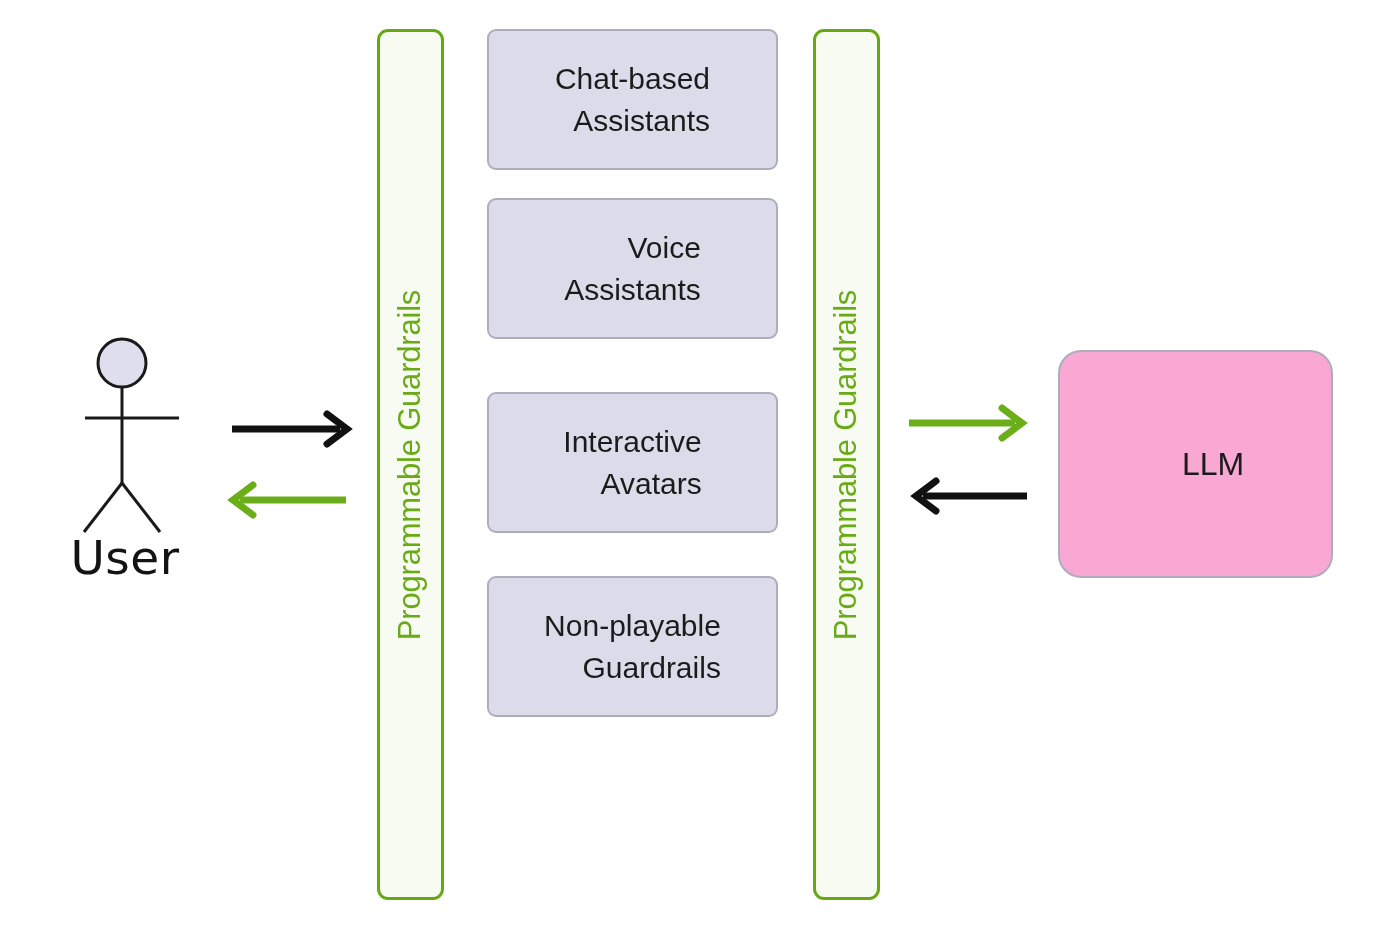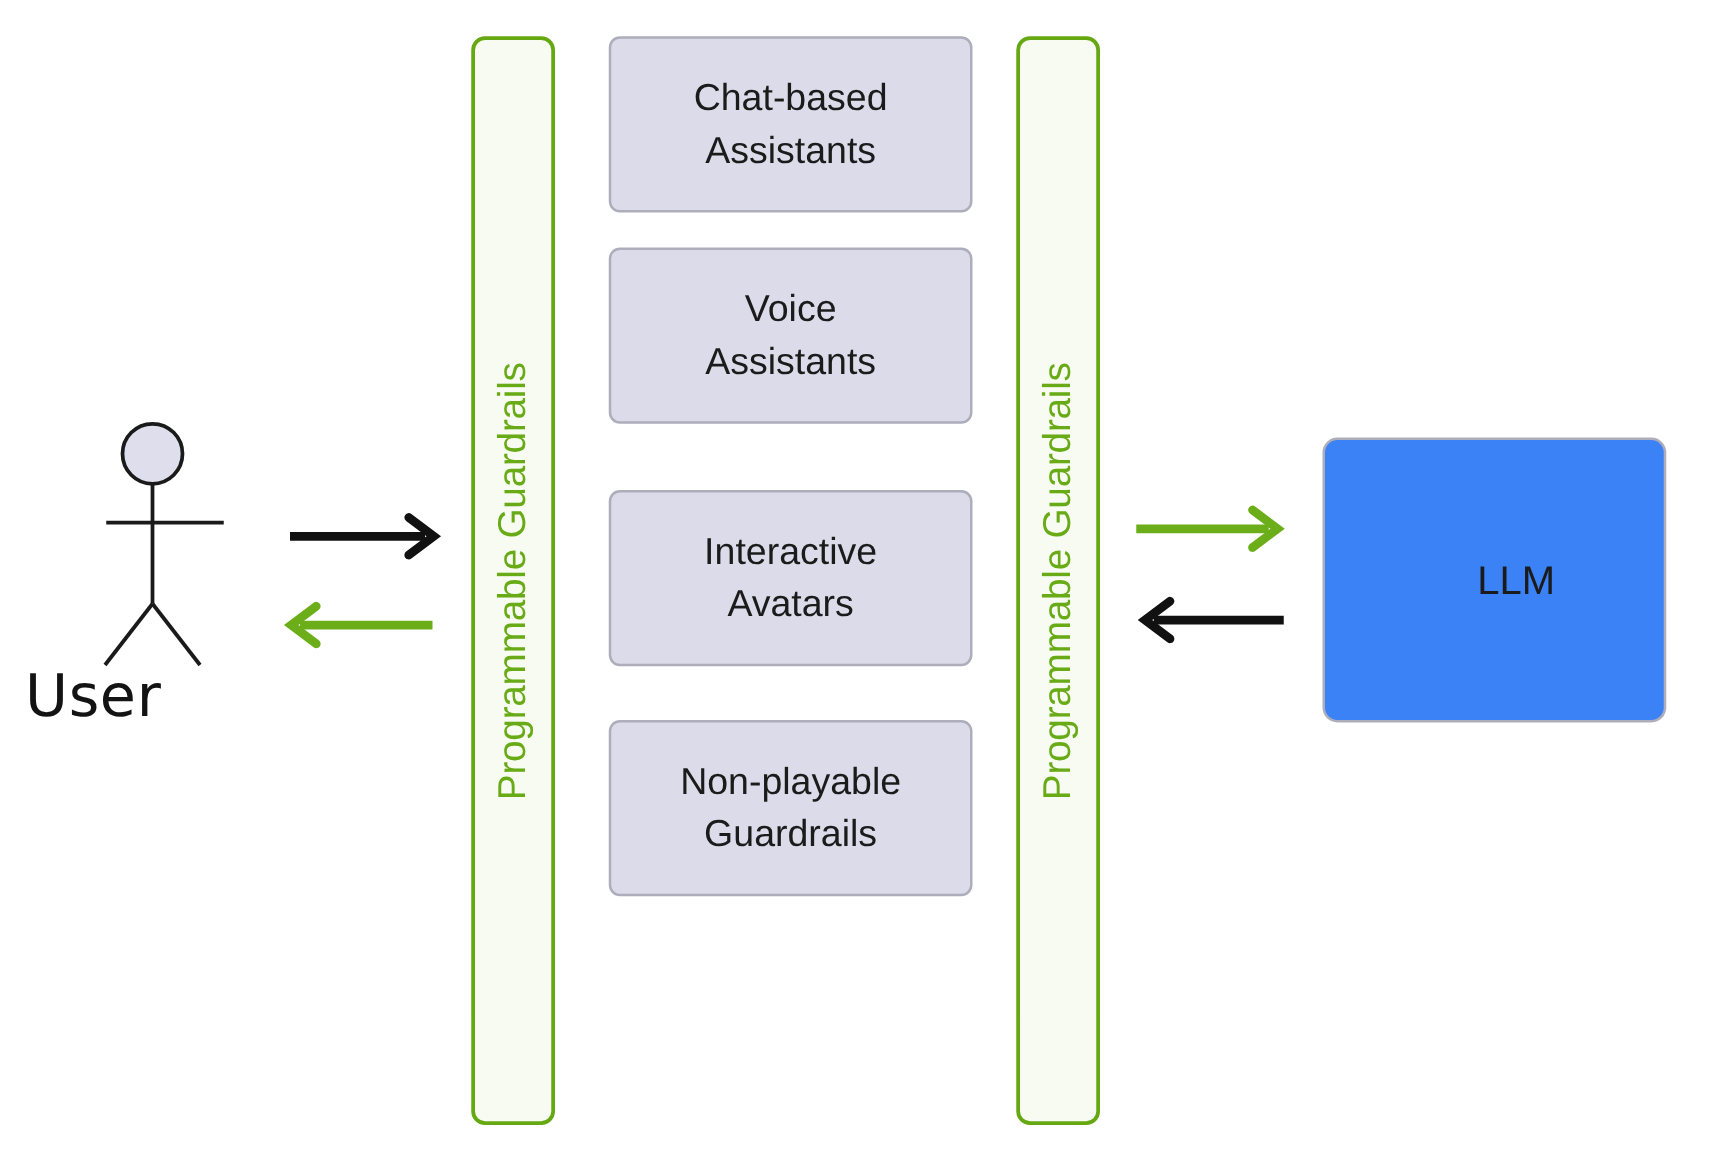--- a/index.html
+++ b/index.html
@@ -24,21 +24,21 @@
     left: 60px;
     top: 325px;
     width: 130px;
     height: 220px;
   }
   .actor-label {
     position: absolute;
     left: 20px;
     top: 530px;
     width: 210px;
-    text-align: left;
+    text-align: center;
     font-size: 47px;
     color: #131313;
     font-family: "DejaVu Sans", sans-serif;
     letter-spacing: 0.5px;
     white-space: nowrap;
   }
 
   
   .arrow-svg {
     position: absolute;
@@ -79,39 +79,39 @@
     left: 487px;
     width: 291px;
     height: 141px;
     box-sizing: border-box;
     background: #dcdbe9;
     border: 2.5px solid #adadbb;
     border-radius: 9px;
     display: flex;
     align-items: center;
     justify-content: center;
-    text-align: center;
+    text-align: right;
     font-size: 30px;
     line-height: 42px;
     color: #1b1b1b;
     white-space: pre-line;
     font-family: "Liberation Sans", sans-serif;
   }
 
   
   .llm-box {
     position: absolute;
     left: 1058px;
     top: 350px;
     width: 275px;
     height: 228px;
     box-sizing: border-box;
-    background: #3b82f6;
+    background: #f9a8d4;
     border: 2.5px solid #adadbb;
-    border-radius: 12px;
+    border-radius: 23px;
     display: flex;
     align-items: center;
     justify-content: center;
     font-size: 32px;
     color: #1b1b1b;
     font-family: "Liberation Sans", sans-serif;
     padding-left: 35px;
   }
 </style>
 </head>

